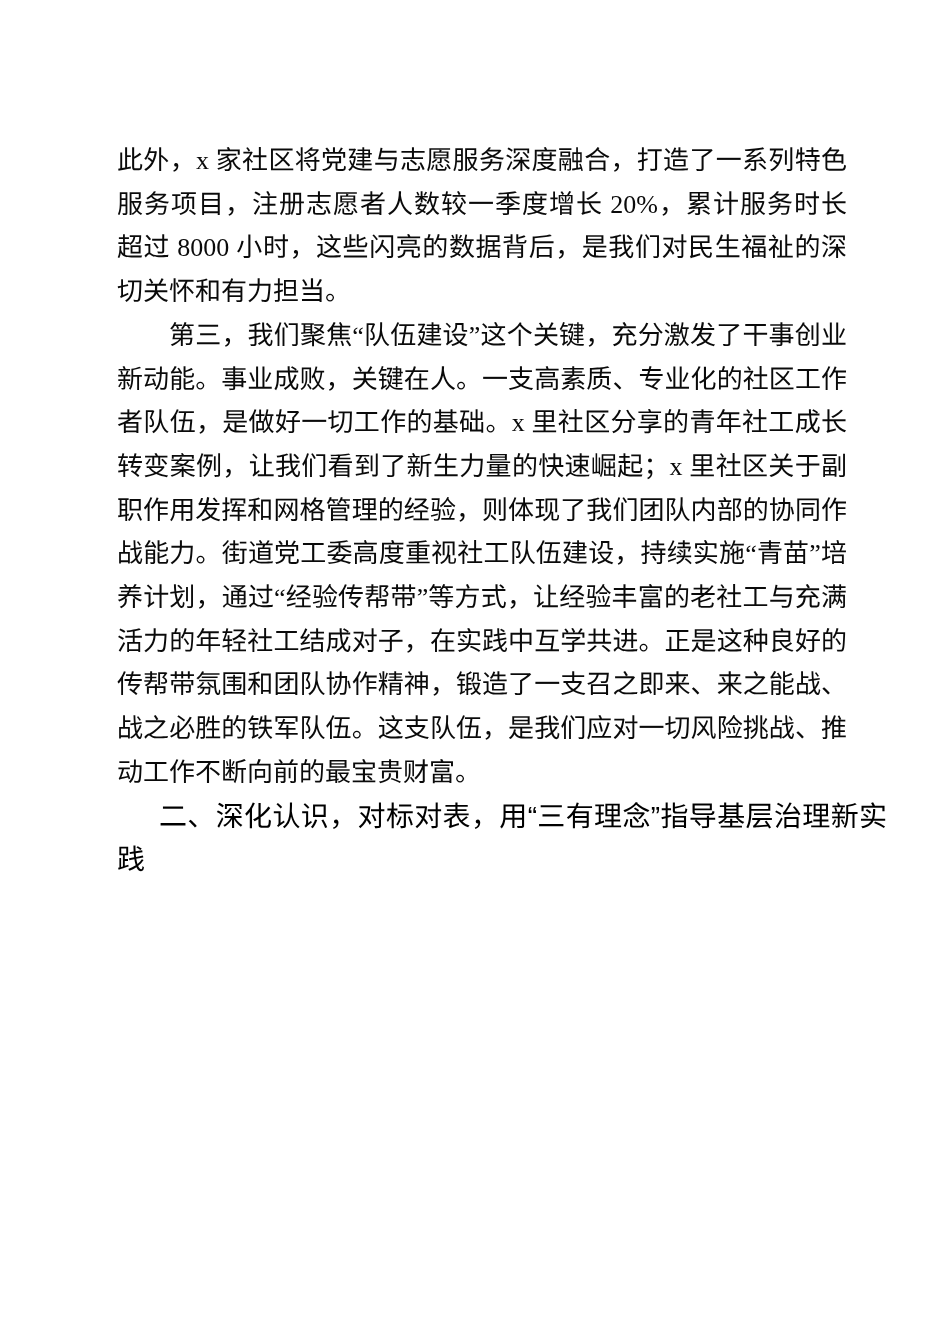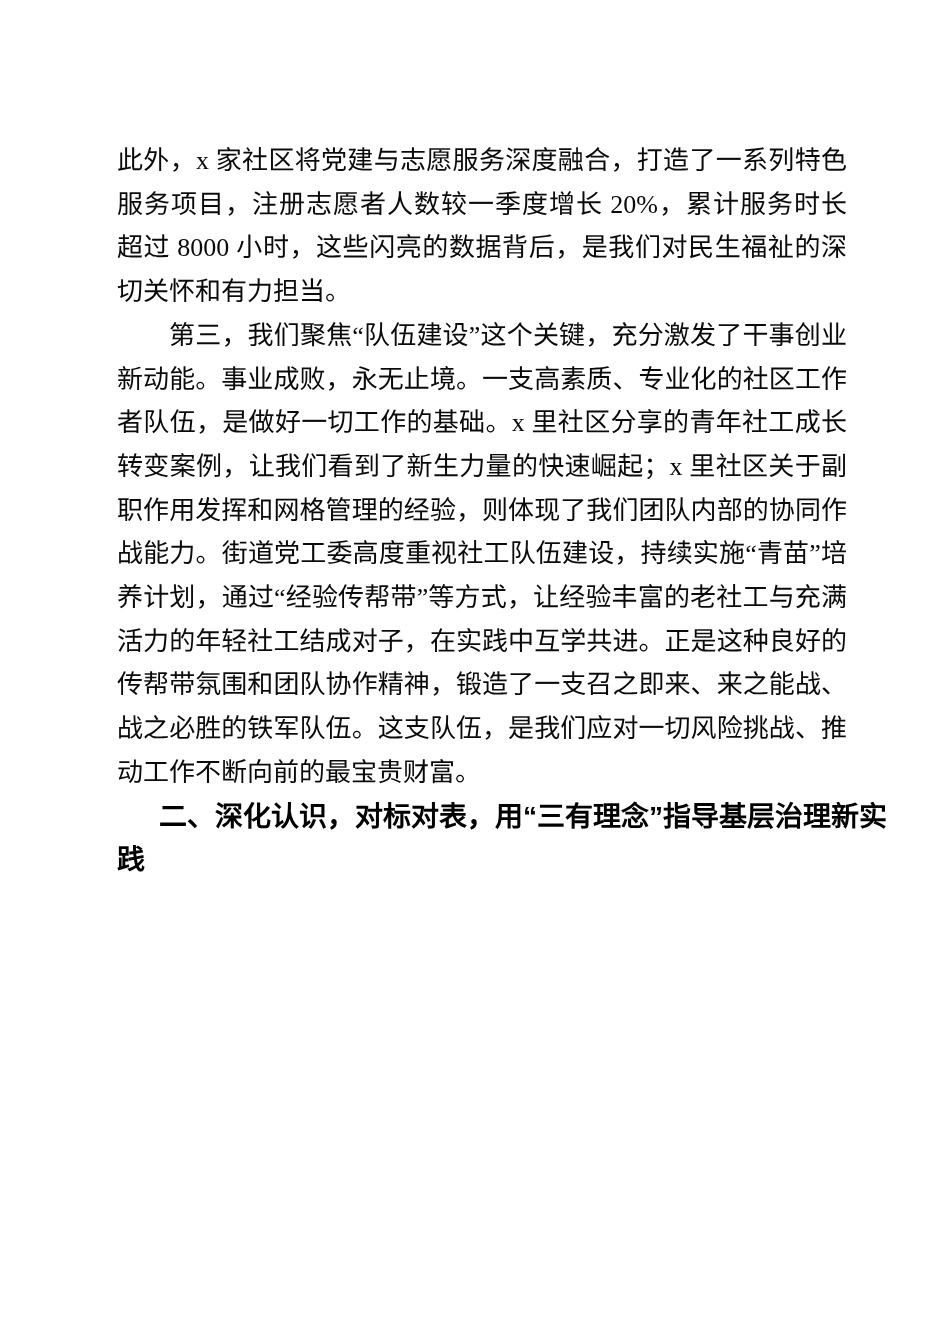--- a/index.html
+++ b/index.html
@@ -29,30 +29,30 @@
     text-align: justify;
     text-indent: 52px; 
     letter-spacing: 0;
   }
   .para.continuation {
     text-indent: 0; 
   }
   .heading {
     margin: 0 -40px 0 0; 
     font-family: "Liberation Sans", "DejaVu Sans", sans-serif;
-    font-weight: 700;
+    font-weight: 400;
     font-size: 28px;
     line-height: 43.7px;
     color: #000000;
     text-align: justify;
     text-indent: 42px;
   }
 </style>
 </head>
 <body>
 
 <div class="page">
   <div class="content">
     <p class="para continuation">此外，x 家社区将党建与志愿服务深度融合，打造了一系列特色服务项目，注册志愿者人数较一季度增长 20%，累计服务时长超过 8000 小时，这些闪亮的数据背后，是我们对民生福祉的深切关怀和有力担当。</p>
-    <p class="para">第三，我们聚焦“队伍建设”这个关键，充分激发了干事创业新动能。事业成败，永无止境。一支高素质、专业化的社区工作者队伍，是做好一切工作的基础。x 里社区分享的青年社工成长转变案例，让我们看到了新生力量的快速崛起；x 里社区关于副职作用发挥和网格管理的经验，则体现了我们团队内部的协同作战能力。街道党工委高度重视社工队伍建设，持续实施“青苗”培养计划，通过“经验传帮带”等方式，让经验丰富的老社工与充满活力的年轻社工结成对子，在实践中互学共进。正是这种良好的传帮带氛围和团队协作精神，锻造了一支召之即来、来之能战、战之必胜的铁军队伍。这支队伍，是我们应对一切风险挑战、推动工作不断向前的最宝贵财富。</p>
+    <p class="para">第三，我们聚焦“队伍建设”这个关键，充分激发了干事创业新动能。事业成败，关键在人。一支高素质、专业化的社区工作者队伍，是做好一切工作的基础。x 里社区分享的青年社工成长转变案例，让我们看到了新生力量的快速崛起；x 里社区关于副职作用发挥和网格管理的经验，则体现了我们团队内部的协同作战能力。街道党工委高度重视社工队伍建设，持续实施“青苗”培养计划，通过“经验传帮带”等方式，让经验丰富的老社工与充满活力的年轻社工结成对子，在实践中互学共进。正是这种良好的传帮带氛围和团队协作精神，锻造了一支召之即来、来之能战、战之必胜的铁军队伍。这支队伍，是我们应对一切风险挑战、推动工作不断向前的最宝贵财富。</p>
     <h2 class="heading">二、深化认识，对标对表，用“三有理念”指导基层治理新实践</h2>
   </div>
 </div>
 
 </body></html>

